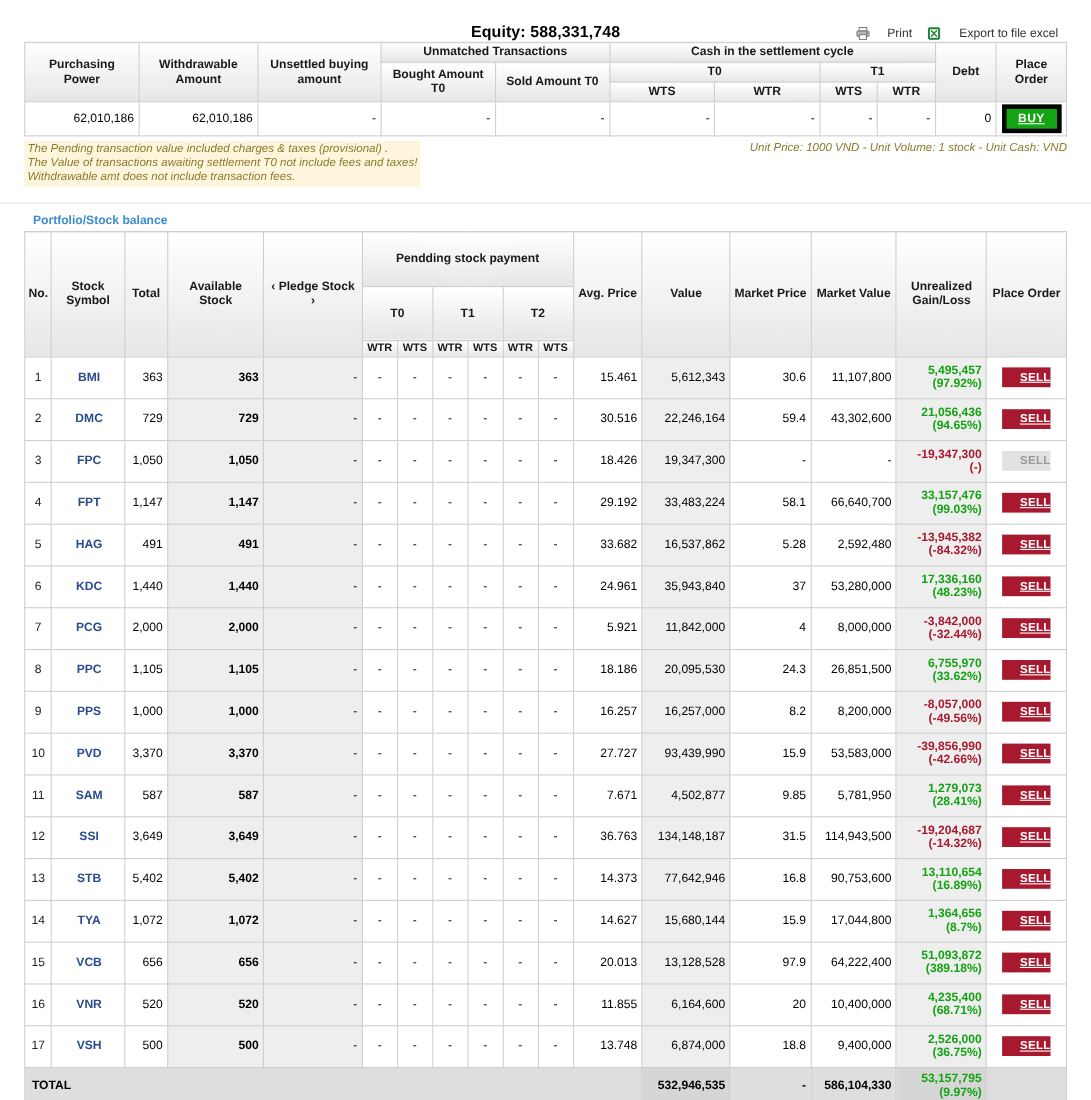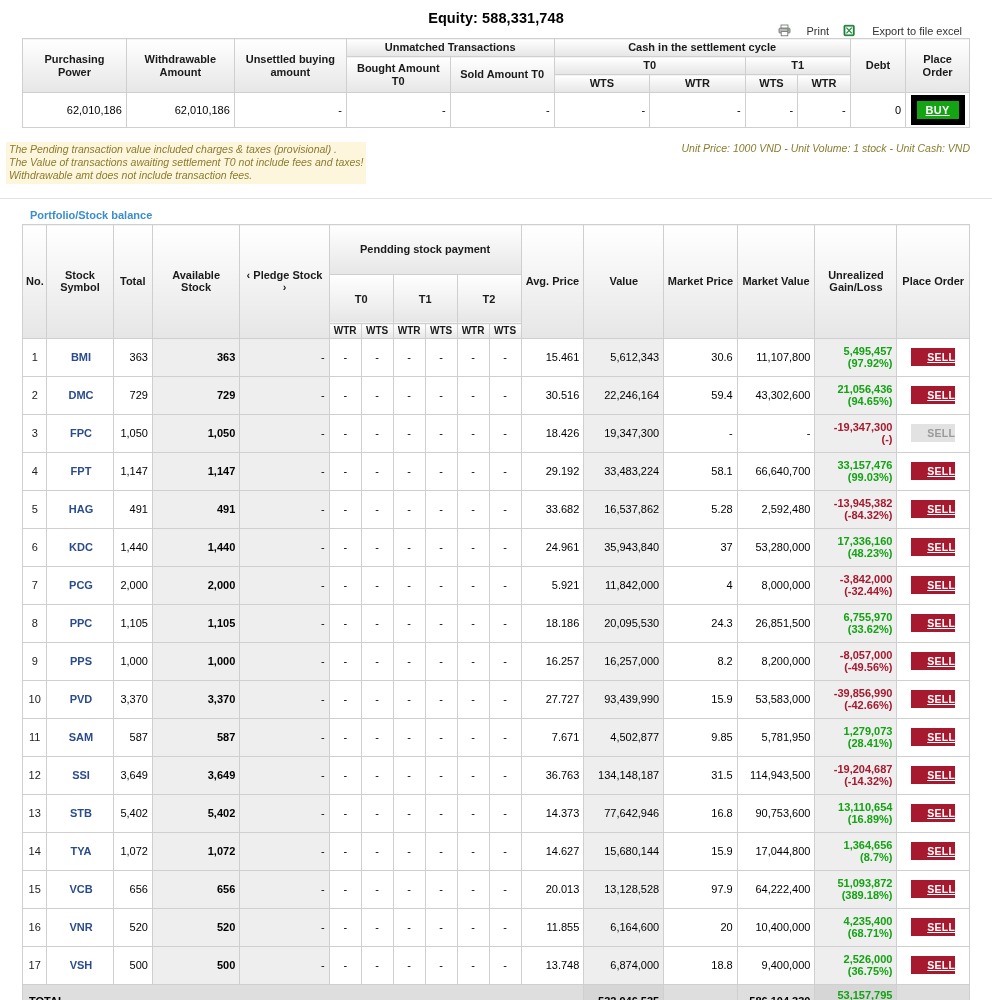--- a/index.html
+++ b/index.html
@@ -14,21 +14,21 @@
   }
   .page { position: relative; width: 992px; height: 1000px; }
 
   
   .topbar {
     position: relative;
     height: 38px;
   }
   .equity-title {
     position: absolute;
-    left: 0; right: 0; top: 10px;
+    left: 0; right: 0; top: 22px;
     text-align: center;
     font-size: 14.5px;
     font-weight: bold;
     letter-spacing: 0.1px;
   }
   .top-actions {
     position: absolute;
     right: 30px; top: 24px;
     display: flex;
     align-items: center;
@@ -80,30 +80,30 @@
     display: block;
     width: 54px;
     margin: 0 auto;
     background: #13a313;
     color: #fff;
     font-weight: bold;
     font-size: 11px;
     text-align: center;
     padding: 3px 0 3px 0;
     text-decoration: underline;
-    border: 6px solid #000000;
+    border: 4px solid #000000;
     cursor: pointer;
     letter-spacing: .3px;
   }
 
   
   .notes-row {
     position: relative;
-    padding: 0 6px;
-    margin-top: 14px;
+    padding: 0 22px;
+    margin-top: 4px;
     height: 42px;
   }
   .notes-left {
     display: inline-block;
     background: #fdf6dd;
     color: #8a7b2e;
     font-style: italic;
     font-size: 10.5px;
     line-height: 13px;
     padding: 1px 3px 2px 3px;

